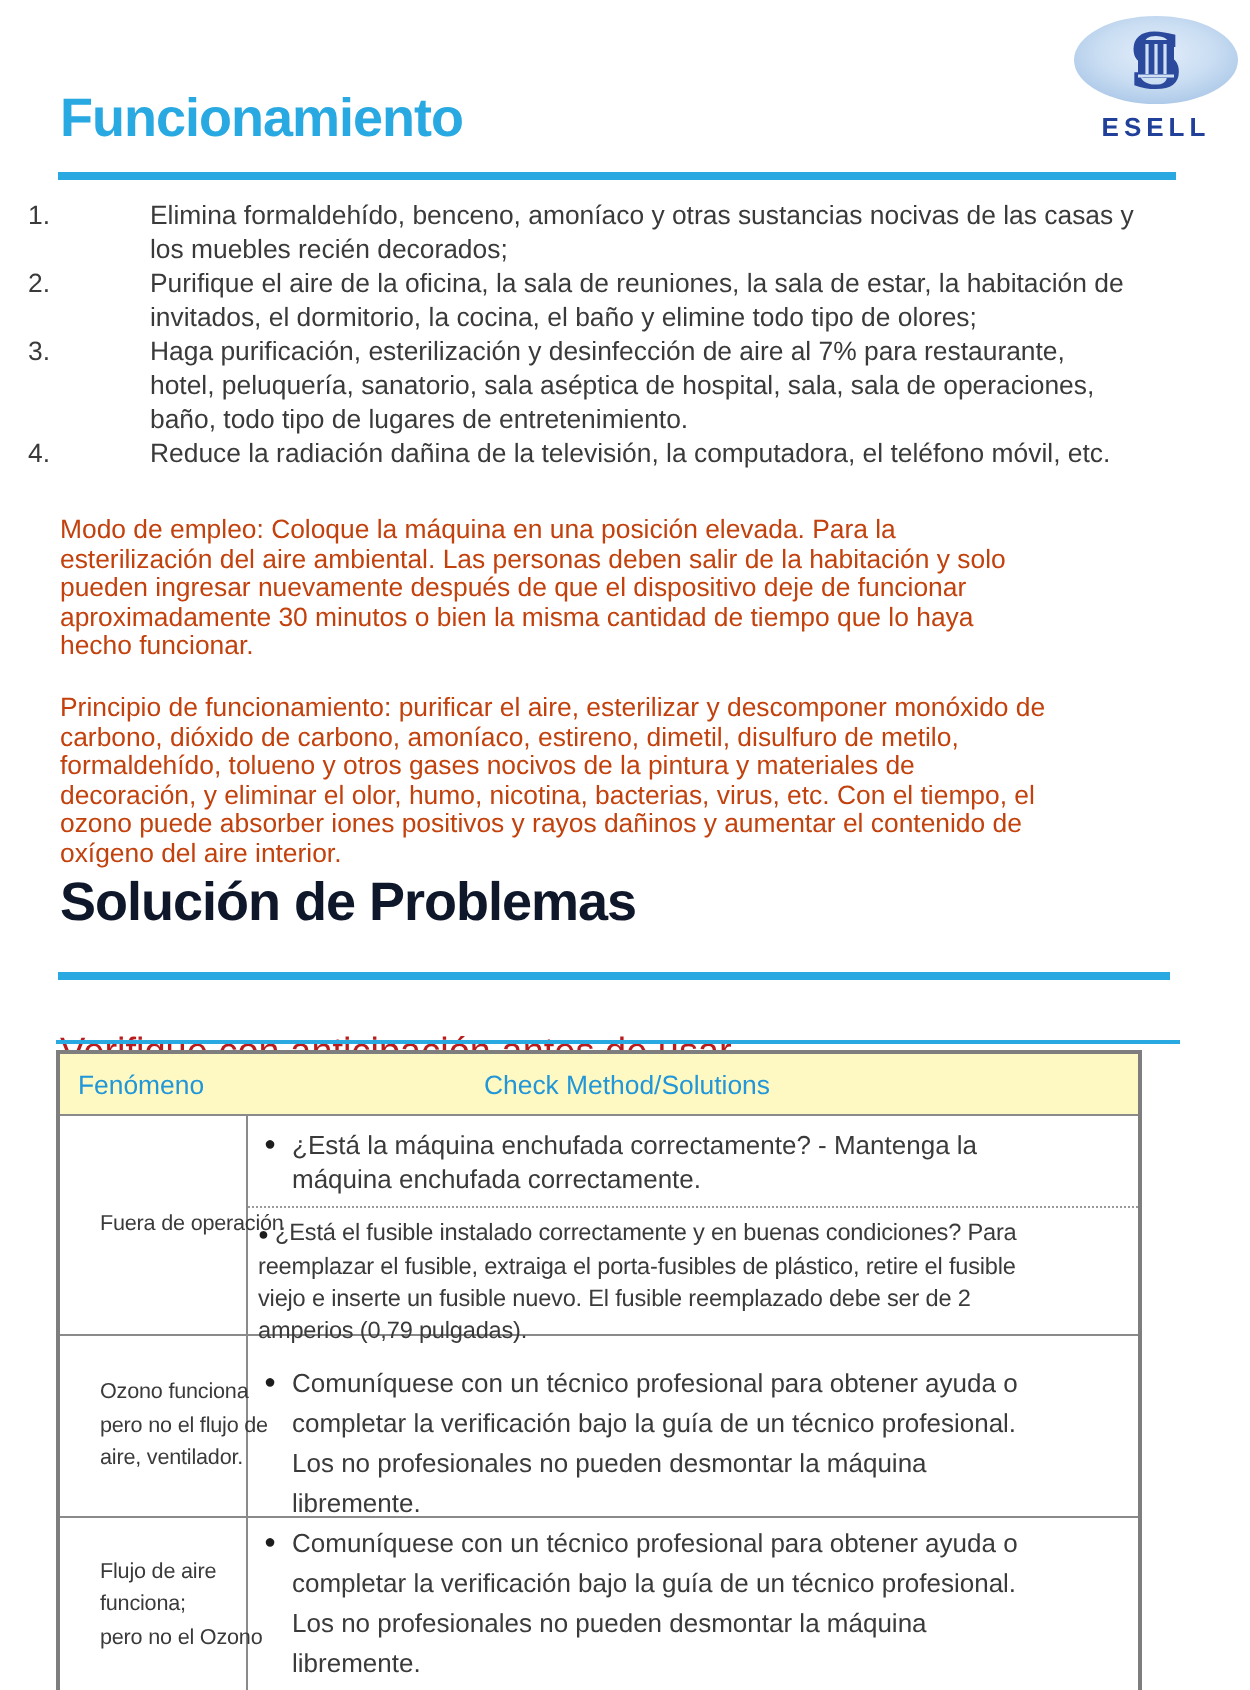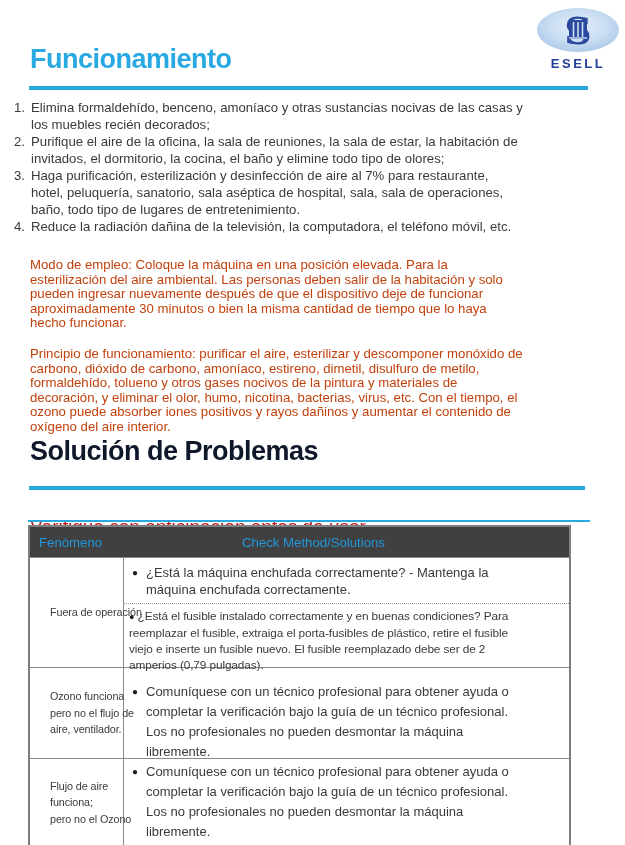--- a/index.html
+++ b/index.html
@@ -9,38 +9,38 @@
   
   .h1{position:absolute;left:30px;top:44px;font-size:27px;font-weight:bold;color:#29a9e1;letter-spacing:-0.5px;}
   .rule-thick1{position:absolute;left:29px;top:86px;width:559px;height:4px;background:#29a9e1;}
   .logo{position:absolute;left:536px;top:7px;width:84px;text-align:center;}
   .logo svg{display:block;}
 
   
   .features{position:absolute;left:14px;top:99px;width:590px;}
   .feat{display:flex;font-size:13.2px;line-height:17px;color:#3a3a3a;}
   .feat .num{width:17px;flex:0 0 17px;}
-  .feat .ftxt{flex:1;white-space:pre-line;}
+  .feat .ftxt{flex:1;white-space:pre-line;margin-left:44px;}
 
   
   .para{position:absolute;left:30px;width:566px;font-size:13.2px;line-height:14.6px;
         white-space:pre-line;color:#c2410c;}
   .para.p1{top:258px;}
   .para.p2{top:347px;}
 
   
   .h2{position:absolute;left:30px;top:436px;font-size:27px;font-weight:bold;color:#0f172a;letter-spacing:-0.5px;}
   .rule-thick2{position:absolute;left:29px;top:486px;width:556px;height:4px;background:#29a9e1;}
   .subtitle{position:absolute;left:30px;top:516px;font-size:19px;color:#b91c1c;}
   .rule-thin{position:absolute;left:28px;top:520px;width:562px;height:2px;background:#29a9e1;}
 
   
   .tbl{position:absolute;left:28px;top:525px;width:543px;border:2px solid #7e7e7e;
        box-sizing:border-box;background:#fff;}
-  .thead{display:flex;height:30px;background:#404040;box-sizing:border-box;}
+  .thead{display:flex;height:30px;background:#fef9c3;box-sizing:border-box;}
   .th{color:#2196d8;font-size:13.2px;display:flex;align-items:center;box-sizing:border-box;}
   .th.c1{width:94px;flex:0 0 94px;padding-left:9px;border-right:0;}
   .th.c2{flex:1;justify-content:center;padding-right:66px;}
   .trow{display:flex;border-top:1px solid #8a8a8a;box-sizing:border-box;}
   .trow.r1{height:110px;}
   .trow.r2{height:91px;}
   .trow.r3{height:88px;}
   .cell-label{width:94px;flex:0 0 94px;border-right:1px solid #8a8a8a;box-sizing:border-box;
               display:flex;align-items:center;padding-left:20px;
               font-size:10.8px;line-height:16.5px;letter-spacing:-0.1px;

